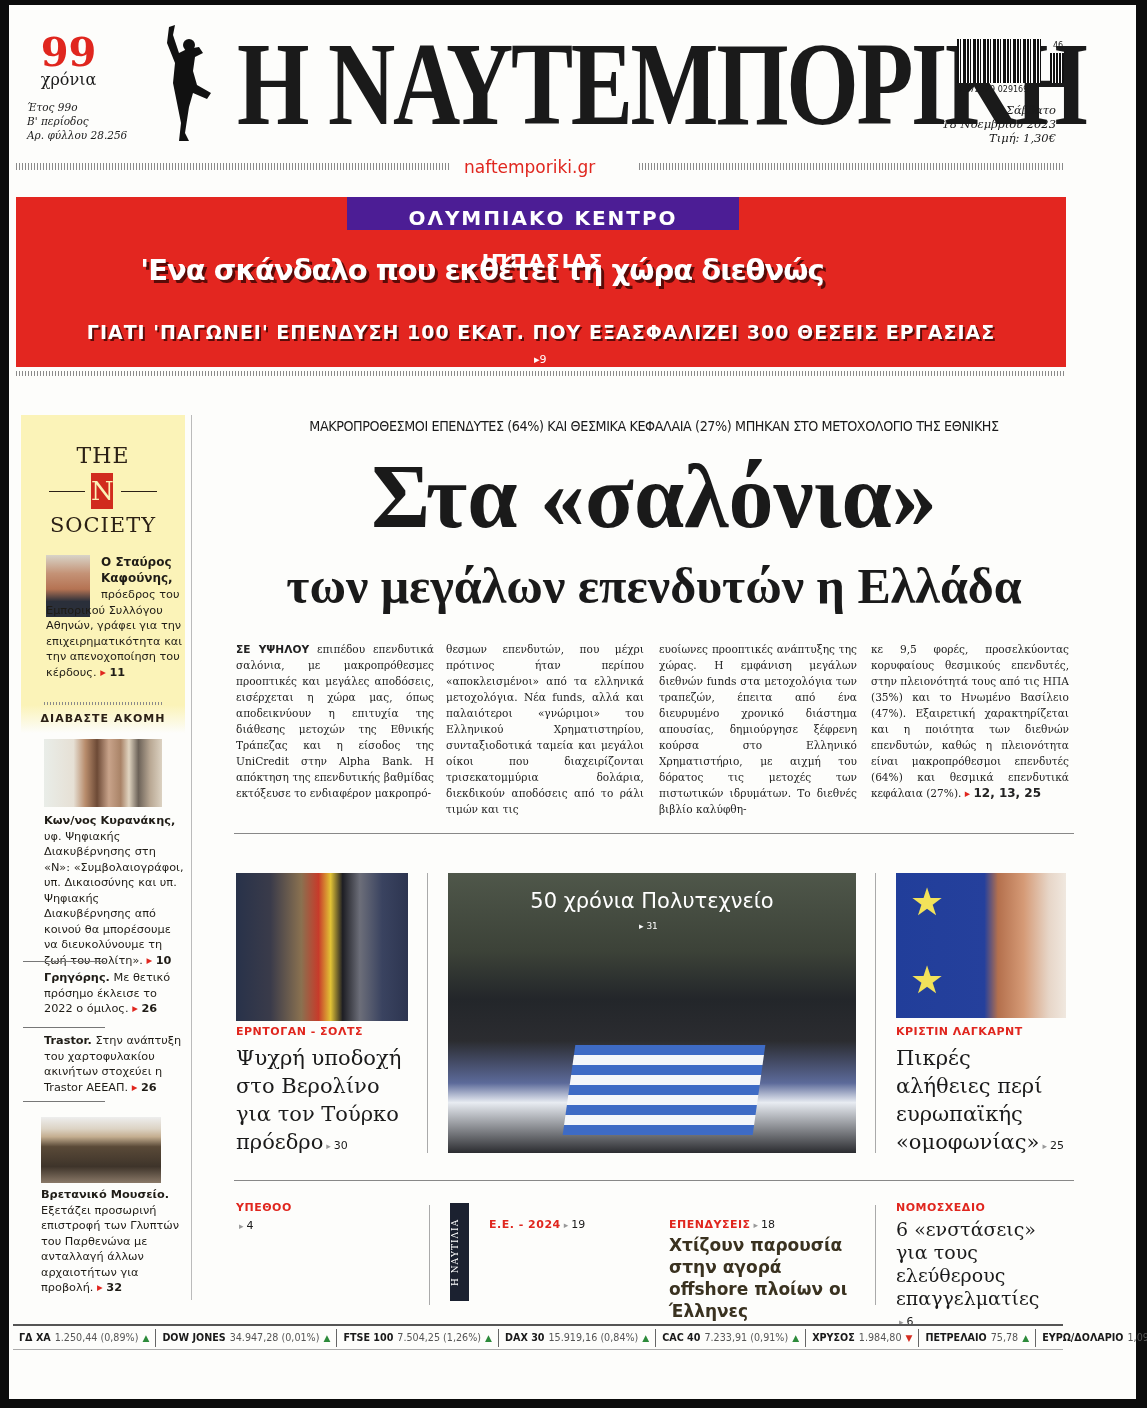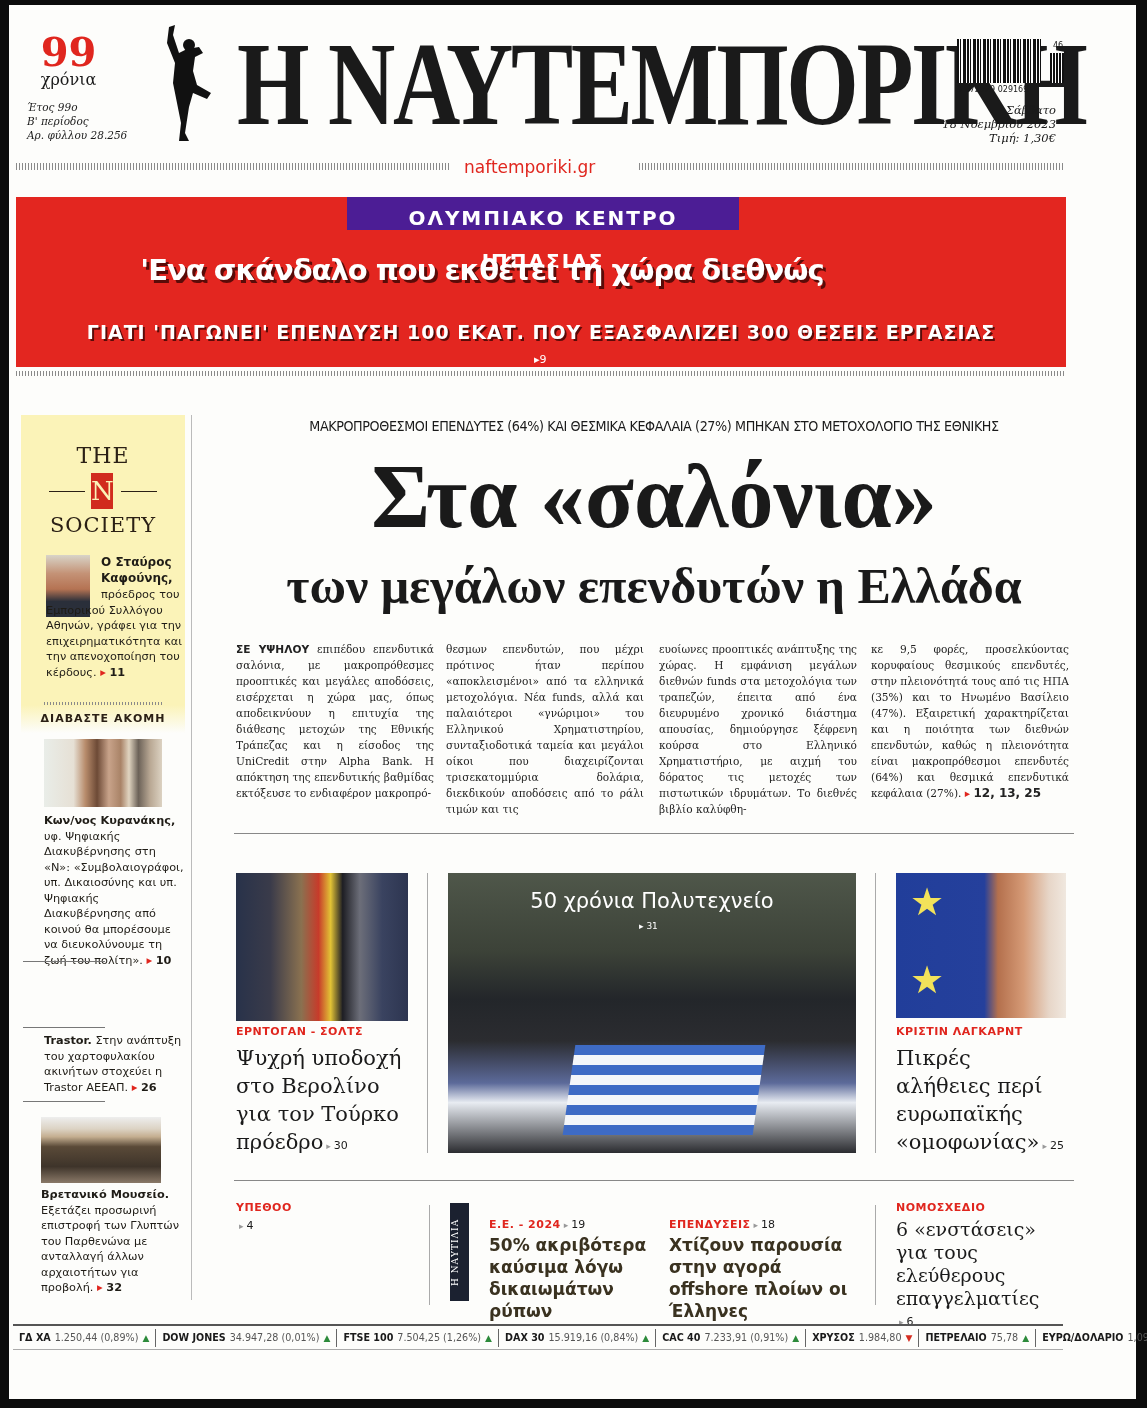--- a/index.html
+++ b/index.html
@@ -142,20 +142,26 @@
   <div class="abs read-more">ΔΙΑΒΑΣΤΕ ΑΚΟΜΗ</div>
   <div class="abs kyr-photo"></div>
 
   <div class="abs lc-text" style="left:35px;top:808px;width:140px">
     <b>Κων/νος Κυρανάκης,</b>
     <span>υφ. Ψηφιακής Διακυβέρνησης στη «Ν»: «Συμβολαιογράφοι, υπ. Δικαιοσύνης και υπ. Ψηφιακής Διακυβέρνησης από κοινού θα μπορέσουμε να διευκολύνουμε τη ζωή του πολίτη».</span>
     <span class="red">▸</span>
     <b>10</b>
   </div>
   <div class="abs hr-l" style="left:14px;top:956px"></div>
+  <div class="abs lc-text" style="left:35px;top:965px;width:140px">
+    <b>Γρηγόρης.</b>
+    <span>Με θετικό πρόσημο έκλεισε το 2022 ο όμιλος.</span>
+    <span class="red">▸</span>
+    <b>26</b>
+  </div>
   <div class="abs hr-l" style="left:14px;top:1022px"></div>
   <div class="abs lc-text" style="left:35px;top:1028px;width:140px">
     <b>Trastor.</b>
     <span>Στην ανάπτυξη του χαρτοφυλακίου ακινήτων στοχεύει η Trastor ΑΕΕΑΠ.</span>
     <span class="red">▸</span>
     <b>26</b>
   </div>
   <div class="abs hr-l" style="left:14px;top:1096px"></div>
   <div class="abs museum"></div>
   <div class="abs lc-text" style="left:32px;top:1182px;width:142px">
@@ -216,21 +222,20 @@
   <div class="abs hline" style="top:1175px"></div>
 
   <div class="abs" style="left:227px;top:1196px;width:180px">
     <div class="tag">ΥΠΕΘΟΟ</div>
     <div><span class="tri">▸</span><span class="ref">4</span></div>
   </div>
   <div class="abs vr2" style="left:420px;top:1200px;height:100px"></div>
   <div class="abs naftilia">Η ΝΑΥΤΙΛΙΑ</div>
   <div class="abs" style="left:480px;top:1208px;width:170px">
     <div><span class="tag">Ε.Ε. - 2024</span><span class="tri">▸</span><span class="ref">19</span></div>
-    <div class="sans-head" style="margin-top:2px">50% ακριβότερα καύσιμα λόγω δικαιωμάτων ρύπων</div>
   </div>
   <div class="abs" style="left:660px;top:1208px;width:180px">
     <div><span class="tag">ΕΠΕΝΔΥΣΕΙΣ</span><span class="tri">▸</span><span class="ref">18</span></div>
     <div class="sans-head" style="margin-top:2px">Χτίζουν παρουσία στην αγορά offshore πλοίων οι Έλληνες</div>
   </div>
   <div class="abs vr2" style="left:866px;top:1200px;height:100px"></div>
   <div class="abs" style="left:887px;top:1196px;width:175px">
     <div class="tag">ΝΟΜΟΣΧΕΔΙΟ</div>
     <div class="s-head" style="font-size:19px;line-height:23px;margin-top:4px">6 «ενστάσεις» για τους ελεύθερους επαγγελματίες</div>
     <div><span class="tri">▸</span><span class="ref">6</span></div>

